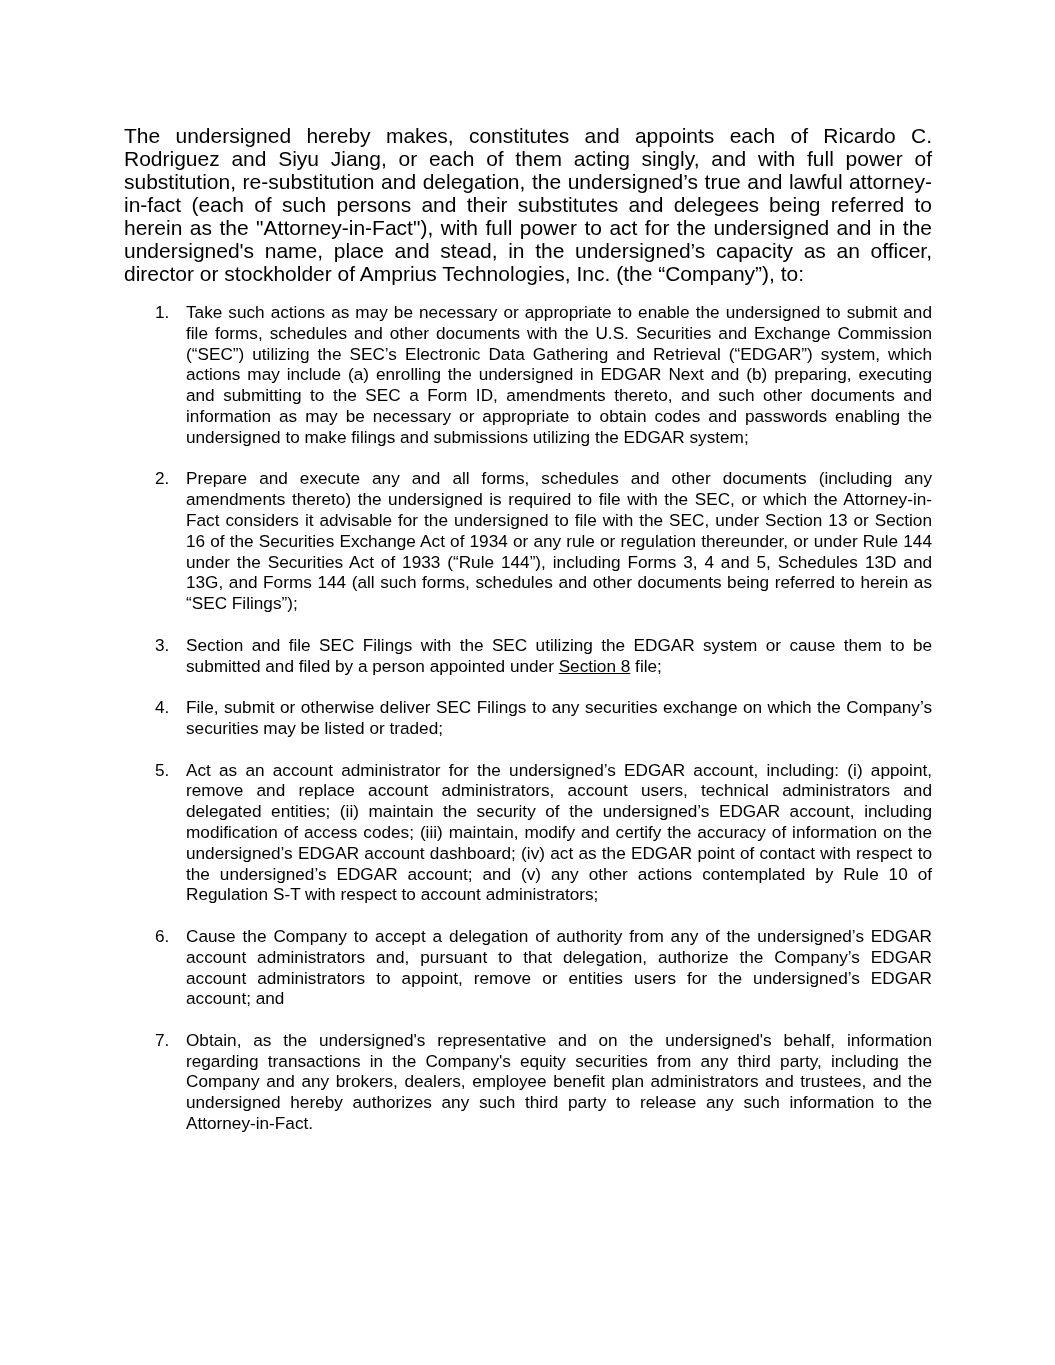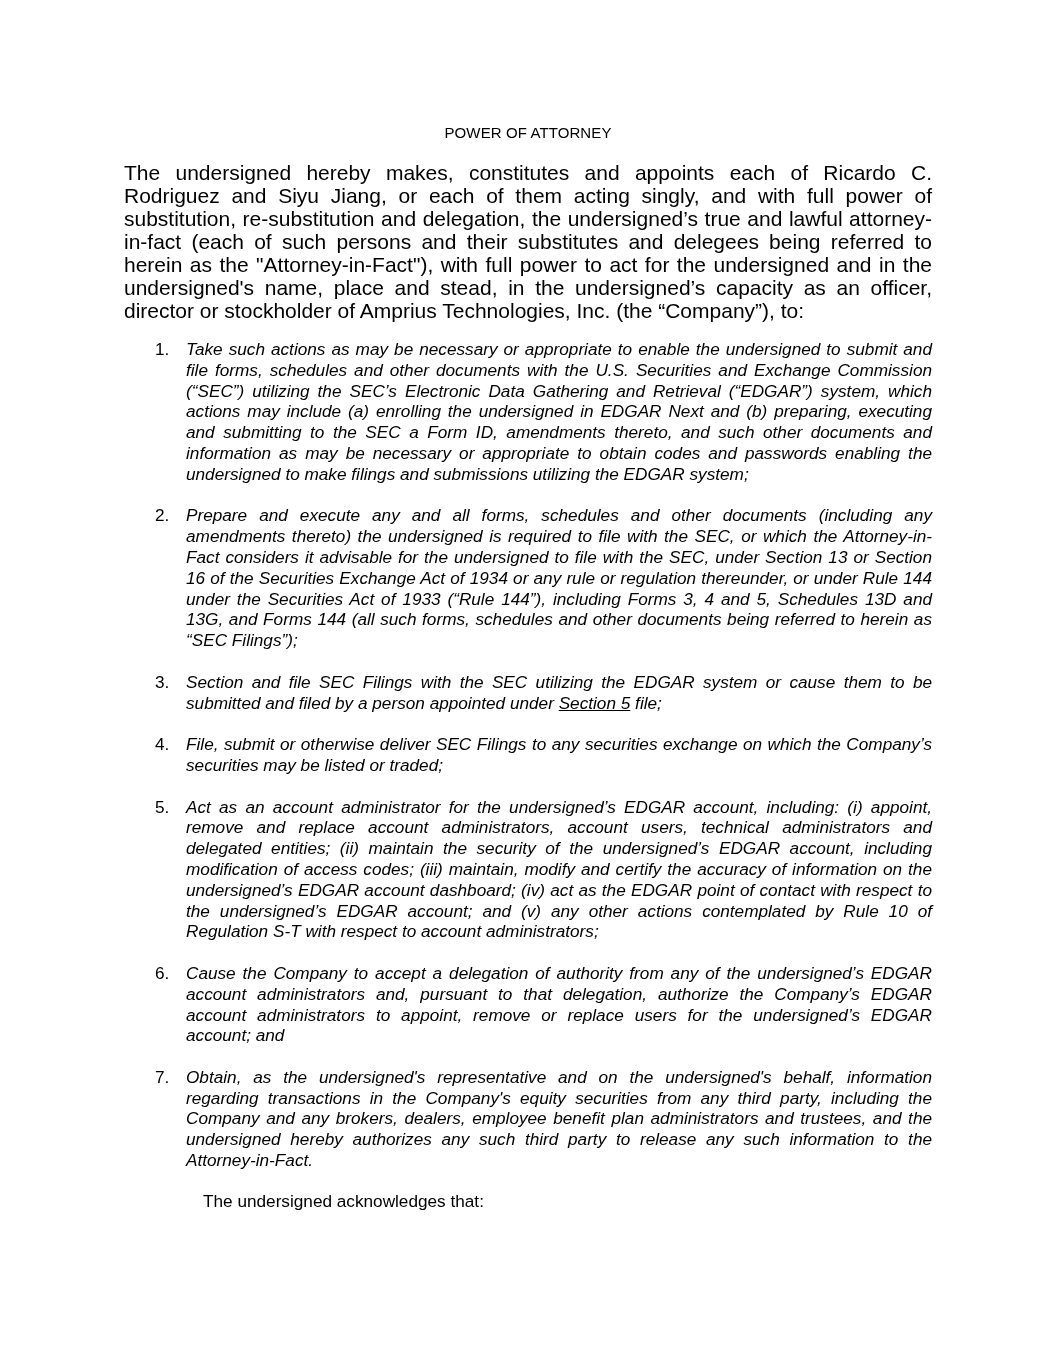--- a/index.html
+++ b/index.html
@@ -47,65 +47,62 @@
       text-align: justify;
       margin: 0 0 20.8px 0;
     }
     .item-num {
       position: absolute;
       left: 31px;
       top: 0;
     }
     .item-text {
       display: block;
-      font-style: italic;
     }
     .u {
       text-decoration: underline;
     }
     .ack {
       font-size: 17.2px;
       line-height: 20.8px;
       padding-left: 79px;
       margin: -1px 0 0 0;
     }
   </style>
 </head>
 <body>
 
 <div class="page">
-  <div class="doc-title">POWER OF ATTORNEY</div>
 
   <p class="intro">The undersigned hereby makes, constitutes and appoints each of Ricardo C. Rodriguez and Siyu Jiang, or each of them acting singly, and with full power of substitution, re-substitution and delegation, the undersigned’s true and lawful attorney-in-fact (each of such persons and their substitutes and delegees being referred to herein as the "Attorney-in-Fact"), with full power to act for the undersigned and in the undersigned's name, place and stead, in the undersigned’s capacity as an officer, director or stockholder of Amprius Technologies, Inc. (the “Company”), to:</p>
 
   <ol class="items">
     <li class="item">
       <span class="item-num">1.</span>
       <span class="item-text">Take such actions as may be necessary or appropriate to enable the undersigned to submit and file forms, schedules and other documents with the U.S. Securities and Exchange Commission (“SEC”) utilizing the SEC’s Electronic Data Gathering and Retrieval (“EDGAR”) system, which actions may include (a) enrolling the undersigned in EDGAR Next and (b) preparing, executing and submitting to the SEC a Form ID, amendments thereto, and such other documents and information as may be necessary or appropriate to obtain codes and passwords enabling the undersigned to make filings and submissions utilizing the EDGAR system;</span>
     </li>
     <li class="item">
       <span class="item-num">2.</span>
       <span class="item-text">Prepare and execute any and all forms, schedules and other documents (including any amendments thereto) the undersigned is required to file with the SEC, or which the Attorney-in-Fact considers it advisable for the undersigned to file with the SEC, under Section 13 or Section 16 of the Securities Exchange Act of 1934 or any rule or regulation thereunder, or under Rule 144 under the Securities Act of 1933 (“Rule 144”), including Forms 3, 4 and 5, Schedules 13D and 13G, and Forms 144 (all such forms, schedules and other documents being referred to herein as “SEC Filings”);</span>
     </li>
     <li class="item">
       <span class="item-num">3.</span>
-      <span class="item-text"><span>Section and file SEC Filings with the SEC utilizing the EDGAR system or cause them to be submitted and filed by a person appointed under </span><span class="u">Section 5</span><span> file;</span></span>
+      <span class="item-text"><span>Section and file SEC Filings with the SEC utilizing the EDGAR system or cause them to be submitted and filed by a person appointed under </span><span class="u">Section 8</span><span> file;</span></span>
     </li>
     <li class="item">
       <span class="item-num">4.</span>
       <span class="item-text">File, submit or otherwise deliver SEC Filings to any securities exchange on which the Company’s securities may be listed or traded;</span>
     </li>
     <li class="item">
       <span class="item-num">5.</span>
       <span class="item-text">Act as an account administrator for the undersigned’s EDGAR account, including: (i) appoint, remove and replace account administrators, account users, technical administrators and delegated entities; (ii) maintain the security of the undersigned’s EDGAR account, including modification of access codes; (iii) maintain, modify and certify the accuracy of information on the undersigned’s EDGAR account dashboard; (iv) act as the EDGAR point of contact with respect to the undersigned’s EDGAR account; and (v) any other actions contemplated by Rule 10 of Regulation S-T with respect to account administrators;</span>
     </li>
     <li class="item">
       <span class="item-num">6.</span>
-      <span class="item-text">Cause the Company to accept a delegation of authority from any of the undersigned’s EDGAR account administrators and, pursuant to that delegation, authorize the Company’s EDGAR account administrators to appoint, remove or replace users for the undersigned’s EDGAR account; and</span>
+      <span class="item-text">Cause the Company to accept a delegation of authority from any of the undersigned’s EDGAR account administrators and, pursuant to that delegation, authorize the Company’s EDGAR account administrators to appoint, remove or entities users for the undersigned’s EDGAR account; and</span>
     </li>
     <li class="item">
       <span class="item-num">7.</span>
       <span class="item-text">Obtain, as the undersigned's representative and on the undersigned's behalf, information regarding transactions in the Company's equity securities from any third party, including the Company and any brokers, dealers, employee benefit plan administrators and trustees, and the undersigned hereby authorizes any such third party to release any such information to the Attorney-in-Fact.</span>
     </li>
   </ol>
 
-  <p class="ack">The undersigned acknowledges that:</p>
 </div>
 
 </body></html>

